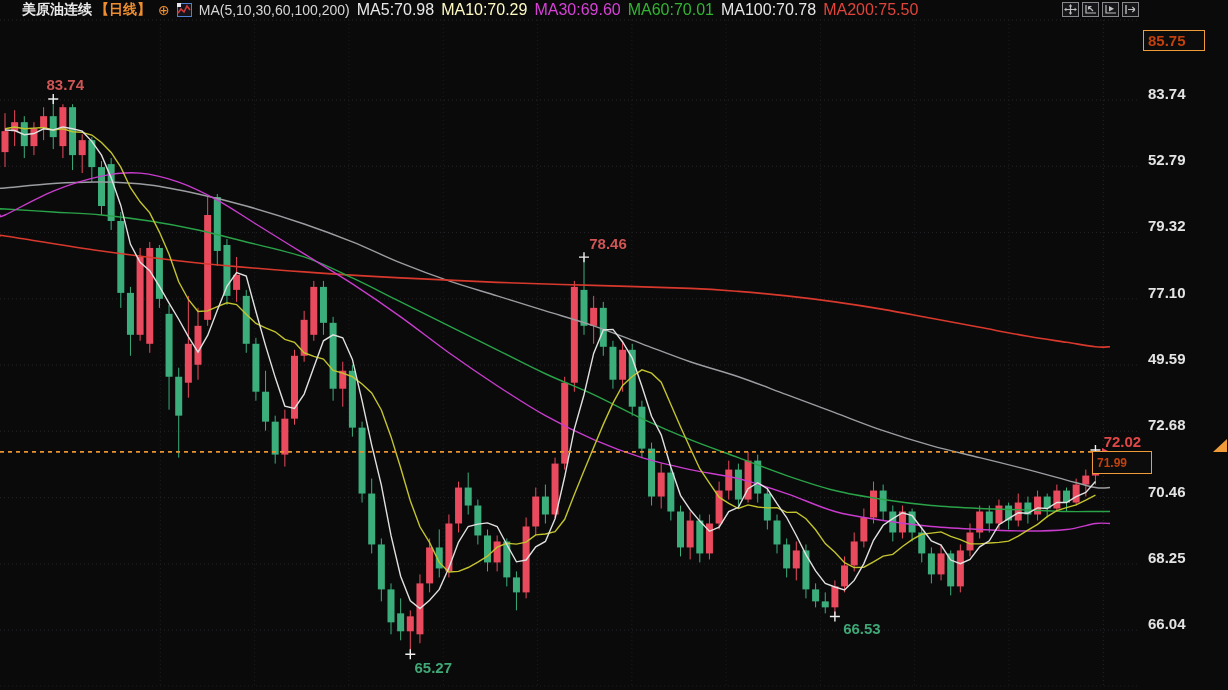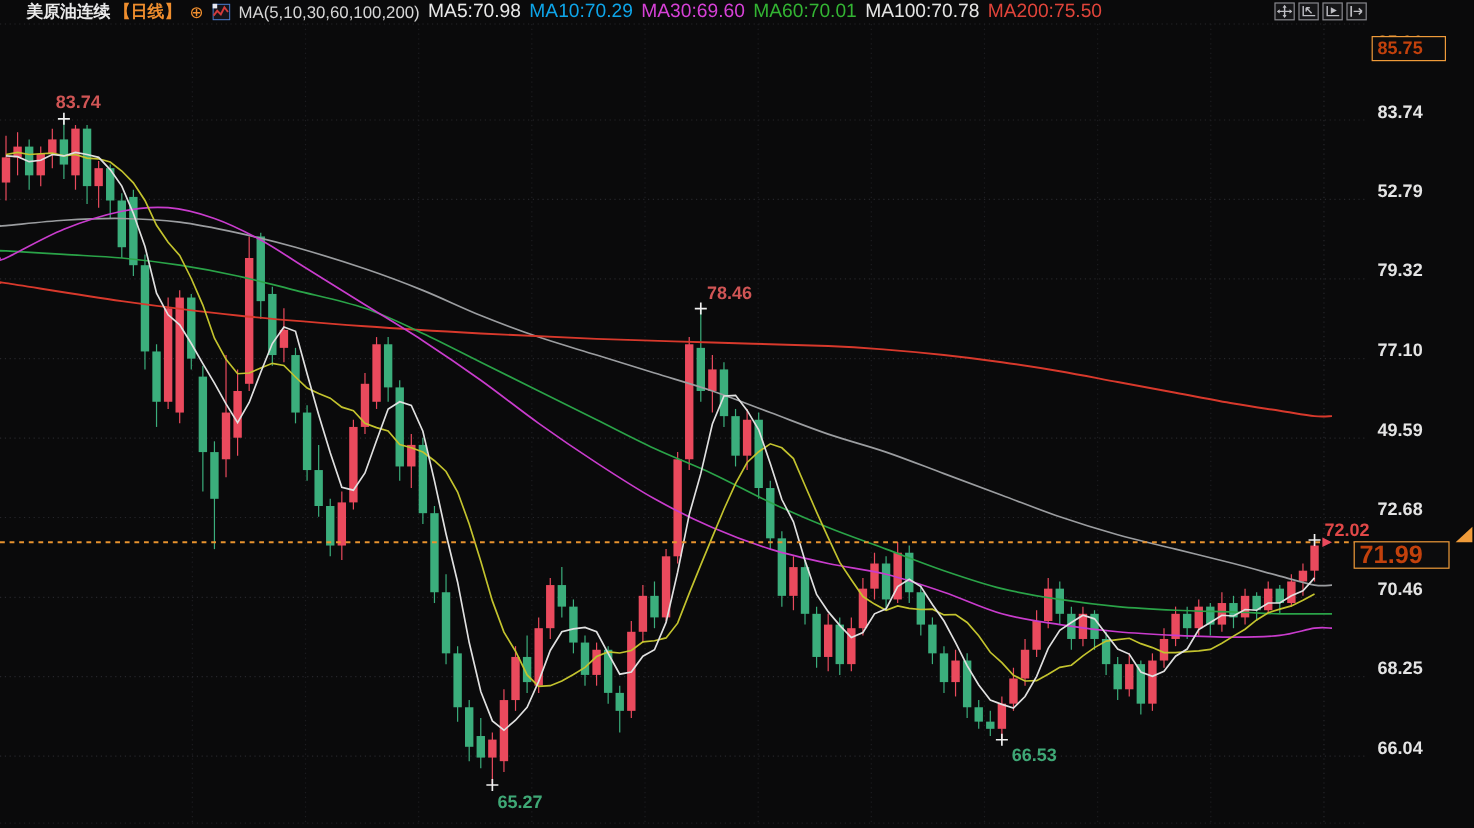--- a/index.html
+++ b/index.html
@@ -306,21 +306,21 @@
     <span class="plus-ico">⊕</span>
     <span class="chart-ico">
       <svg width="15" height="14" viewBox="0 0 15 14">
         <rect x="0.5" y="0.5" width="14" height="13" fill="#14141a" stroke="#4d7fd2" stroke-width="1"></rect>
         <rect x="0" y="0" width="4" height="4" fill="#e7e7ef"></rect>
         <polyline points="1,10 4,6 7,9 10,3 13,7" fill="none" stroke="#d23b3b" stroke-width="1.6"></polyline>
       </svg>
     </span>
     <span class="ma-sum">MA(5,10,30,60,100,200)</span>
     <span class="ma-val" style="color: rgb(232, 232, 232);">MA5:70.98</span>
-    <span class="ma-val" style="color: #0ea5e9;">MA10:70.29</span>
+    <span class="ma-val" style="color: #fef9c3;">MA10:70.29</span>
     <span class="ma-val" style="color: rgb(214, 65, 214);">MA30:69.60</span>
     <span class="ma-val" style="color: rgb(51, 180, 51);">MA60:70.01</span>
     <span class="ma-val" style="color: #e5e5e5;">MA100:70.78</span>
     <span class="ma-val" style="color: rgb(224, 68, 58);">MA200:75.50</span>
   </div>
 
   <div class="tools">
     <span class="tool">
       <svg width="13" height="11" viewBox="0 0 13 11">
         <path d="M6.5 1 V10 M1 5.5 H12" stroke="#bdbdc2" stroke-width="1.2"></path>
@@ -354,15 +354,15 @@
         <div class="axlab" style="top: 86px;">83.74</div>
         <div class="axlab" style="top: 152.189px;">52.79</div>
         <div class="axlab" style="top: 218.379px;">79.32</div>
         <div class="axlab" style="top: 284.868px;">77.10</div>
         <div class="axlab" style="top: 351.057px;">49.59</div>
         <div class="axlab" style="top: 417.247px;">72.68</div>
         <div class="axlab" style="top: 483.736px;">70.46</div>
         <div class="axlab" style="top: 549.925px;">68.25</div>
         <div class="axlab" style="top: 616.115px;">66.04</div>
       </div>
-    <div class="pricebox" style="left:1128px;top:451px;width:80px;height:23px;font-size:21px;line-height:20px;">71.99</div>
+    <div class="pricebox" style="left:1092px;top:451px;width:60px;height:23px;font-size:12px;line-height:20px;">71.99</div>
   </div>
 </div>
 
 </body></html>

